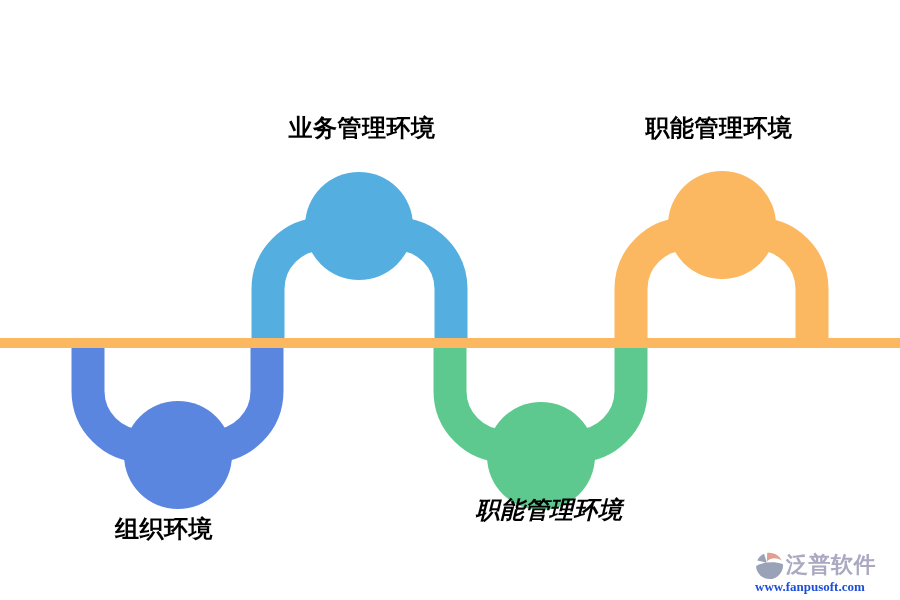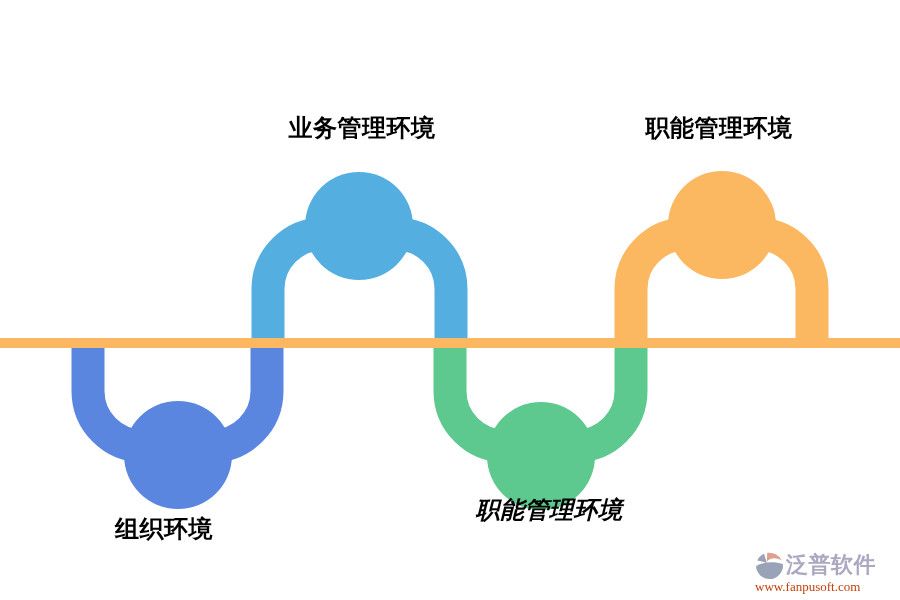--- a/index.html
+++ b/index.html
@@ -46,22 +46,22 @@
   #brand-name {
     font-size: 22px;
     font-weight: bold;
     color: #ABA9C2;
     white-space: nowrap;
     letter-spacing: 0.5px;
   }
   #brand-url {
     font-family: "Liberation Serif", "DejaVu Serif", serif;
     font-size: 13px;
-    font-weight: normal;
-    color: #c2410c;
+    font-weight: bold;
+    color: #1d4ed8;
     white-space: nowrap;
     margin-top: -1px;
   }
 </style>
 </head>
 <body>
 
 <div id="stage">
 
   <svg id="wave-svg" width="900" height="600" viewBox="0 0 900 600">

